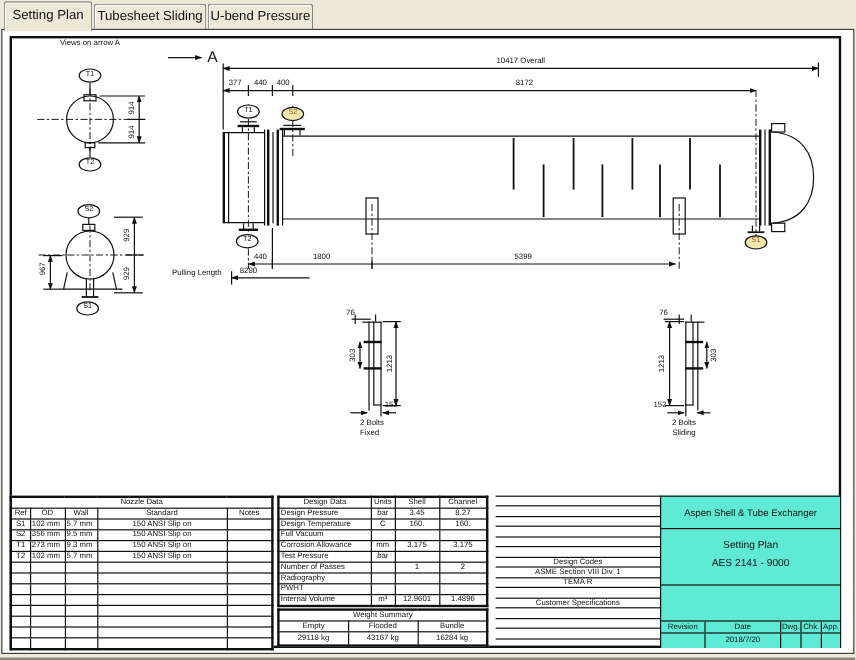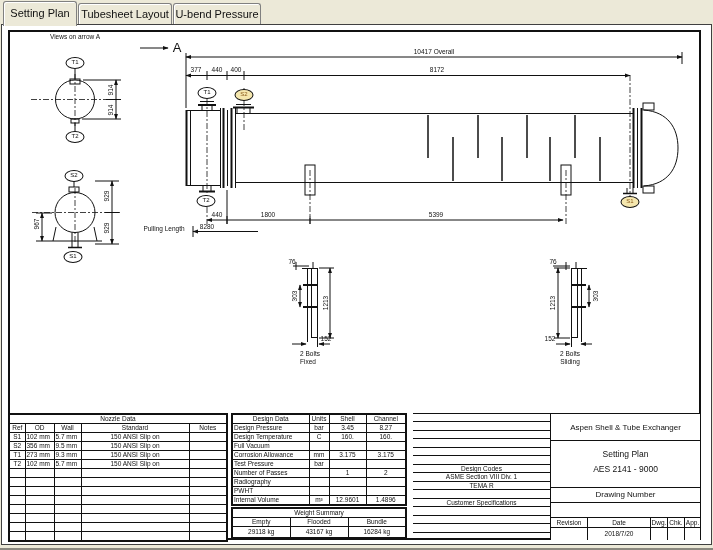--- a/index.html
+++ b/index.html
@@ -35,36 +35,36 @@
         overflow:hidden;white-space:nowrap;text-align:center;}
   .lft{text-align:left;}
   .thick{border:2px solid #111;}
   
   #codes{position:absolute;left:413px;top:413px;width:137px;height:127px;z-index:4;
          display:flex;flex-direction:column;border-top:1px solid #111;}
   .crow{height:8.47px;box-sizing:border-box;border-bottom:1px solid #111;
         font-size:6.5px;line-height:7.5px;text-align:center;overflow:hidden;}
   
   #tblock{position:absolute;left:550px;top:413px;width:150px;height:127px;z-index:5;
-          border-left:1px solid #111;border-top:1px solid #111;background:#ffffff;box-sizing:border-box;}
+          border-left:1px solid #111;border-top:1px solid #111;background:#5eead4;box-sizing:border-box;}
   .tbrow{position:absolute;left:0;width:100%;box-sizing:border-box;border-bottom:1px solid #111;
          text-align:center;overflow:hidden;}
   .tbcols{display:flex;height:100%;}
   .tbcols div{box-sizing:border-box;border-right:1px solid #111;font-size:6.5px;line-height:9px;
               overflow:hidden;}
   .tbcols div:last-child{border-right:none;}
 </style>
 </head>
 <body>
 
 <div id="app">
 
   <div>
     <div class="tab active" style="left:3px;width:72px;">Setting Plan</div>
-    <div class="tab" style="left:78px;width:92px;">Tubesheet Layout</div>
+    <div class="tab" style="left:78px;width:92px;">Tubesheet Sliding</div>
     <div class="tab" style="left:173px;width:86px;">U-bend Pressure</div>
   </div>
 
   <div id="panel"></div>
   <div id="bottomstrip"></div>
   <div id="bottomedge"></div>
 
   <svg width="713" height="550">
     <defs>
       <marker id="ar" viewBox="0 0 10 10" refX="9" refY="5" markerWidth="6" markerHeight="6" orient="auto-start-reverse">
@@ -470,21 +470,20 @@
     <div class="crow"></div>
     <div class="crow" style="border-bottom:none;"></div>
   </div>
 
   <div id="tblock">
     <div class="tbrow" style="top:0;height:27px;font-size:8px;line-height:27px;">Aspen Shell &amp; Tube Exchanger</div>
     <div class="tbrow" style="top:27px;height:47px;">
       <div style="font-size:8.5px;margin-top:8px;">Setting Plan</div>
       <div style="font-size:8.5px;margin-top:5px;">AES  2141 -  9000</div>
     </div>
-    <div class="tbrow" style="top:74px;height:15px;font-size:8px;line-height:14px;">Drawing Number</div>
     <div class="tbrow" style="top:89px;height:15px;"></div>
     <div class="tbrow" style="top:104px;height:10px;">
       <div class="tbcols">
         <div style="width:37px;">Revision</div>
         <div style="width:63px;">Date</div>
         <div style="width:17px;">Dwg.</div>
         <div style="width:17px;">Chk.</div>
         <div style="flex:1;">App.</div>
       </div>
     </div>

